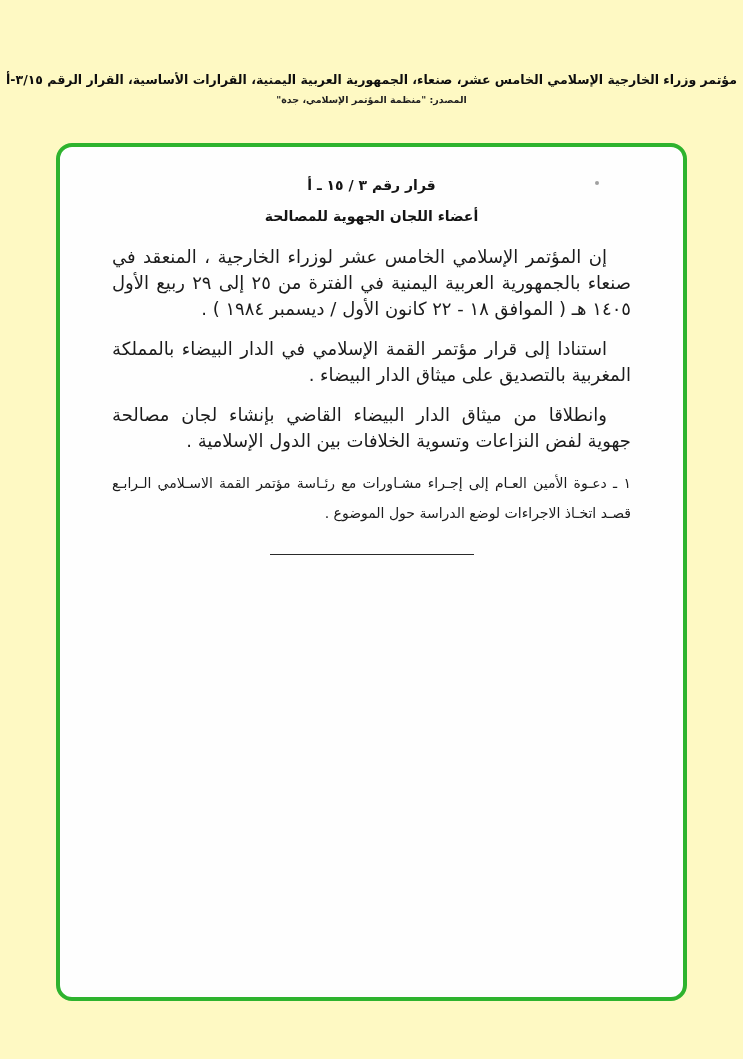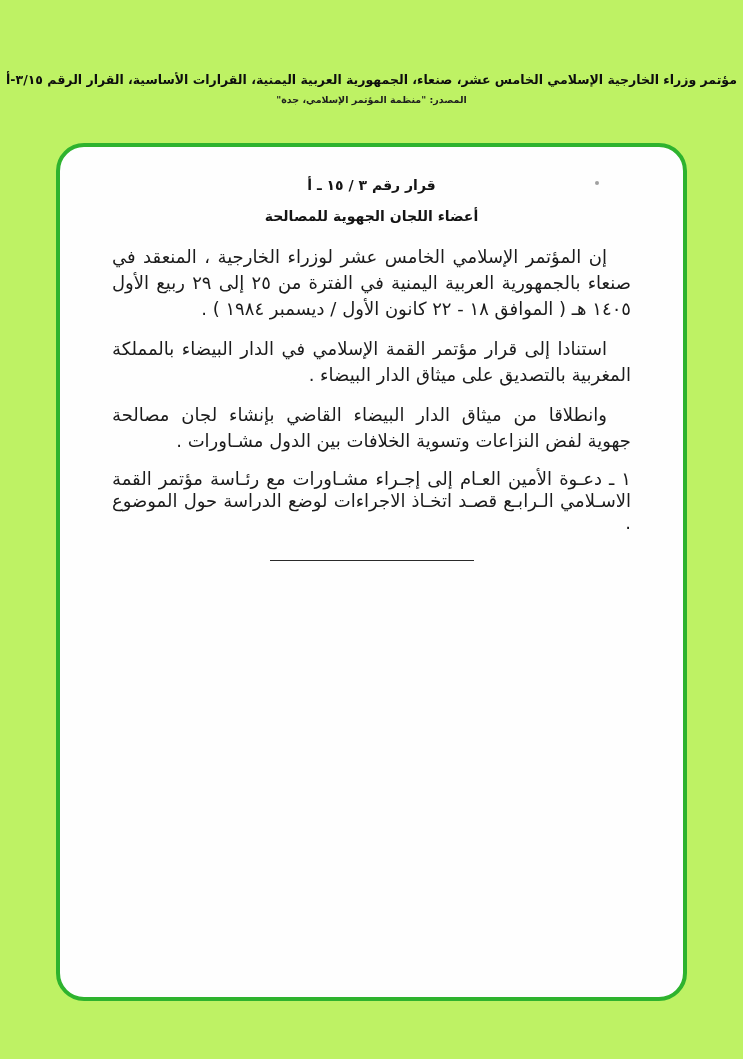--- a/index.html
+++ b/index.html
@@ -1,36 +1,36 @@
 <!DOCTYPE html>
 <html lang="ar" dir="rtl"><head>
 <meta charset="utf-8">
 <style>
   html,body{margin:0;padding:0;background:#ffffff;}
   .page{
-    position:relative;width:743px;height:1059px;background:#bef264;
+    position:relative;width:743px;height:1059px;background:#fef9c3;
     font-family:"DejaVu Sans",sans-serif;direction:rtl;overflow:hidden;color:#161616;
   }
   .top-header{position:absolute;top:72px;left:6px;right:6px;text-align:center;}
   .header-line{font-size:12.5px;font-weight:700;color:#0d0d0d;white-space:nowrap;}
   .source-line{margin-top:7px;font-size:9.5px;font-weight:700;color:#1e1e1e;}
   .green-frame{
     position:absolute;top:143px;left:56px;width:631px;height:858px;
-    border:4px solid #2eb32e;border-radius:28px;background:#fefefe;box-sizing:border-box;
+    border:4px solid #2eb32e;border-radius:16px;background:#fefefe;box-sizing:border-box;
   }
   .doc-content{position:absolute;top:30px;right:52px;left:52px;}
   .doc-title{margin:0;text-align:center;font-size:14px;font-weight:700;color:#141414;}
   .doc-subject{margin:15px 0 20px;text-align:center;font-size:14px;font-weight:700;color:#141414;}
   .doc-body p{
     margin:0 0 14px;font-size:18px;line-height:26px;
     text-align:justify;text-indent:24px;color:#1b1b1b;
   }
   .decides{margin:6px 6px 14px 0;font-size:13.2px;font-weight:700;color:#1b1b1b;}
   .items p{
-    margin:0 0 16px;font-size:18px;line-height:22px;
+    margin:0 0 16px;font-size:14px;line-height:30px;
     text-align:justify;text-indent:0;color:#1b1b1b;
   }
   .end-divider{width:204px;margin:26px auto 0;border-top:1.6px solid #2a2a2a;height:0;}
   .scan-artifact{
     position:absolute;top:34px;left:535px;width:4px;height:4px;
     background:#808080;border-radius:50%;opacity:.75;
   }
 </style>
 </head>
 <body>
@@ -47,21 +47,21 @@
 
     <div class="doc-content">
 
       <div class="doc-title">قرار رقم ٣ / ١٥ ـ أ</div>
 
       <div class="doc-subject">أعضاء اللجان الجهوية للمصالحة</div>
 
       <div class="doc-body">
         <p>إن المؤتمر الإسلامي الخامس عشر لوزراء الخارجية ، المنعقد في صنعاء بالجمهورية العربية اليمنية في الفترة من ٢٥ إلى ٢٩ ربيع الأول ١٤٠٥ هـ ( الموافق ١٨ - ٢٢ كانون الأول / ديسمبر ١٩٨٤ ) .</p>
         <p>استنادا إلى قرار مؤتمر القمة الإسلامي في الدار البيضاء بالمملكة المغربية بالتصديق على ميثاق الدار البيضاء .</p>
-        <p>وانطلاقا من ميثاق الدار البيضاء القاضي بإنشاء لجان مصالحة جهوية لفض النزاعات وتسوية الخلافات بين الدول مشـاورات .</p>
+        <p>وانطلاقا من ميثاق الدار البيضاء القاضي بإنشاء لجان مصالحة جهوية لفض النزاعات وتسوية الخلافات بين الدول الإسلامية .</p>
       </div>
 
 
       <div class="items">
         <p>١ ـ دعـوة الأمين العـام إلى إجـراء مشـاورات مع رئـاسة مؤتمر القمة الاسـلامي الـرابـع قصـد اتخـاذ الاجراءات لوضع الدراسة حول الموضوع .</p>
       </div>
 
       <div class="end-divider"></div>
 
     </div>

